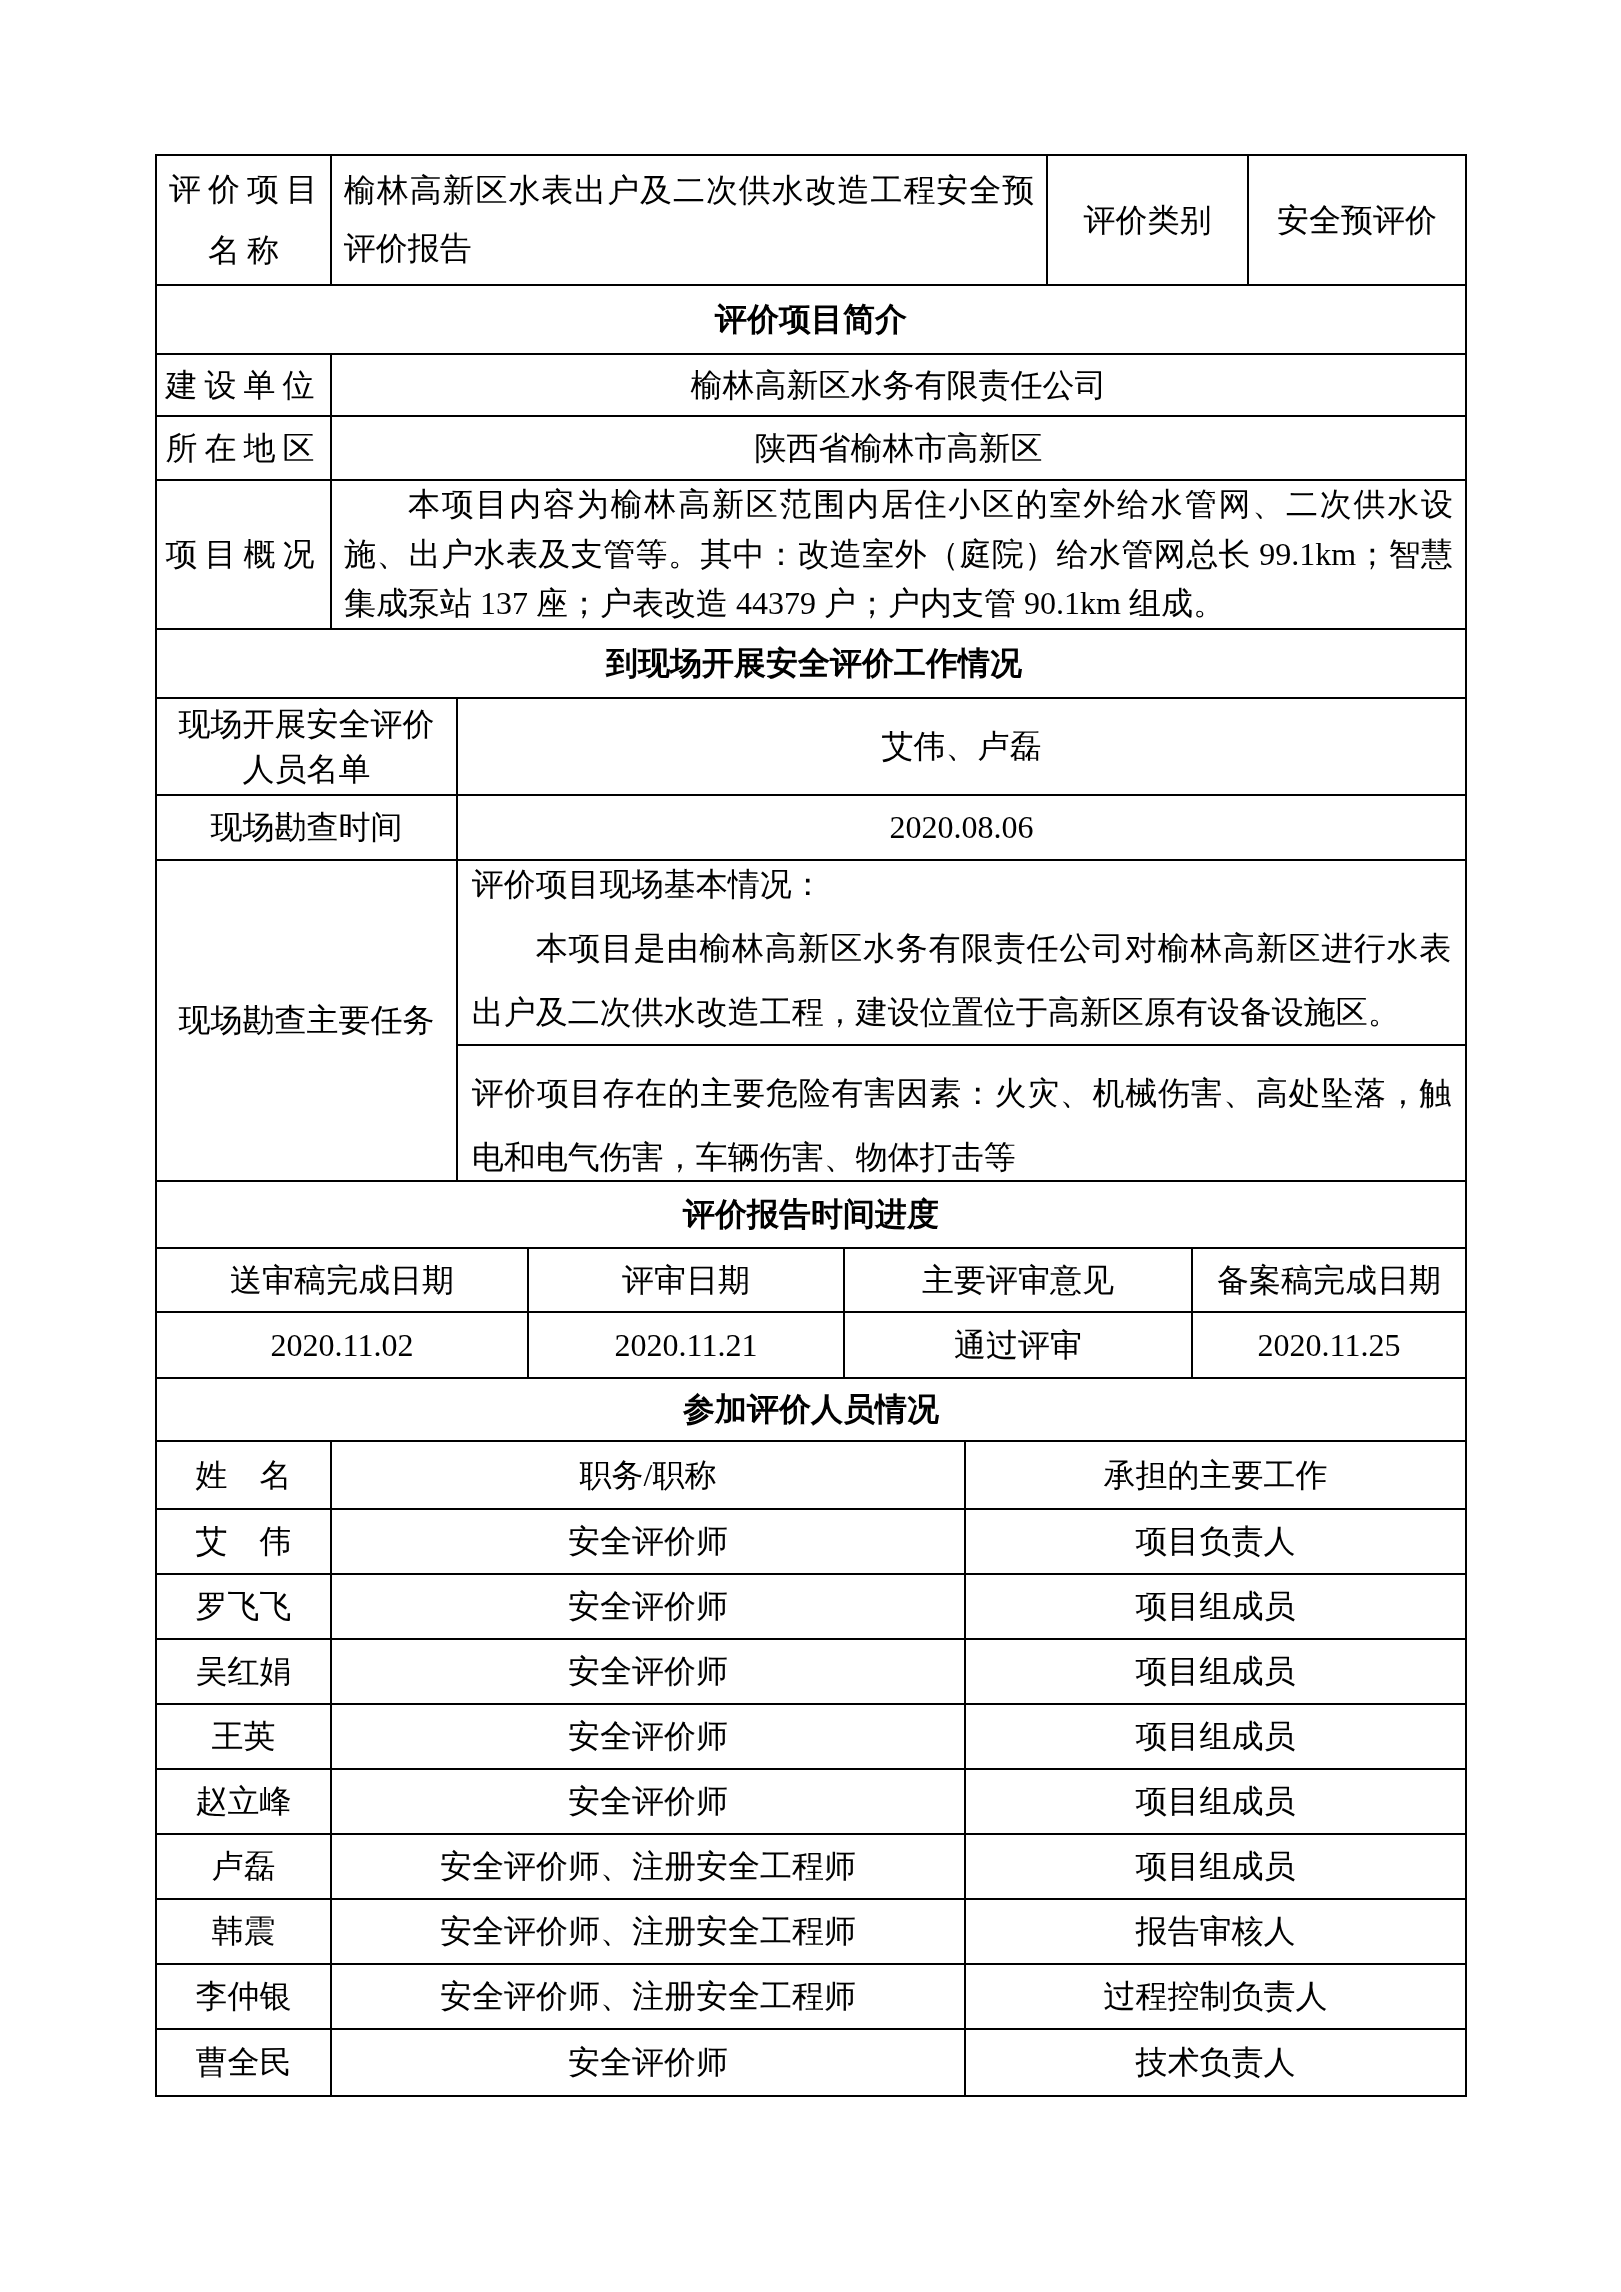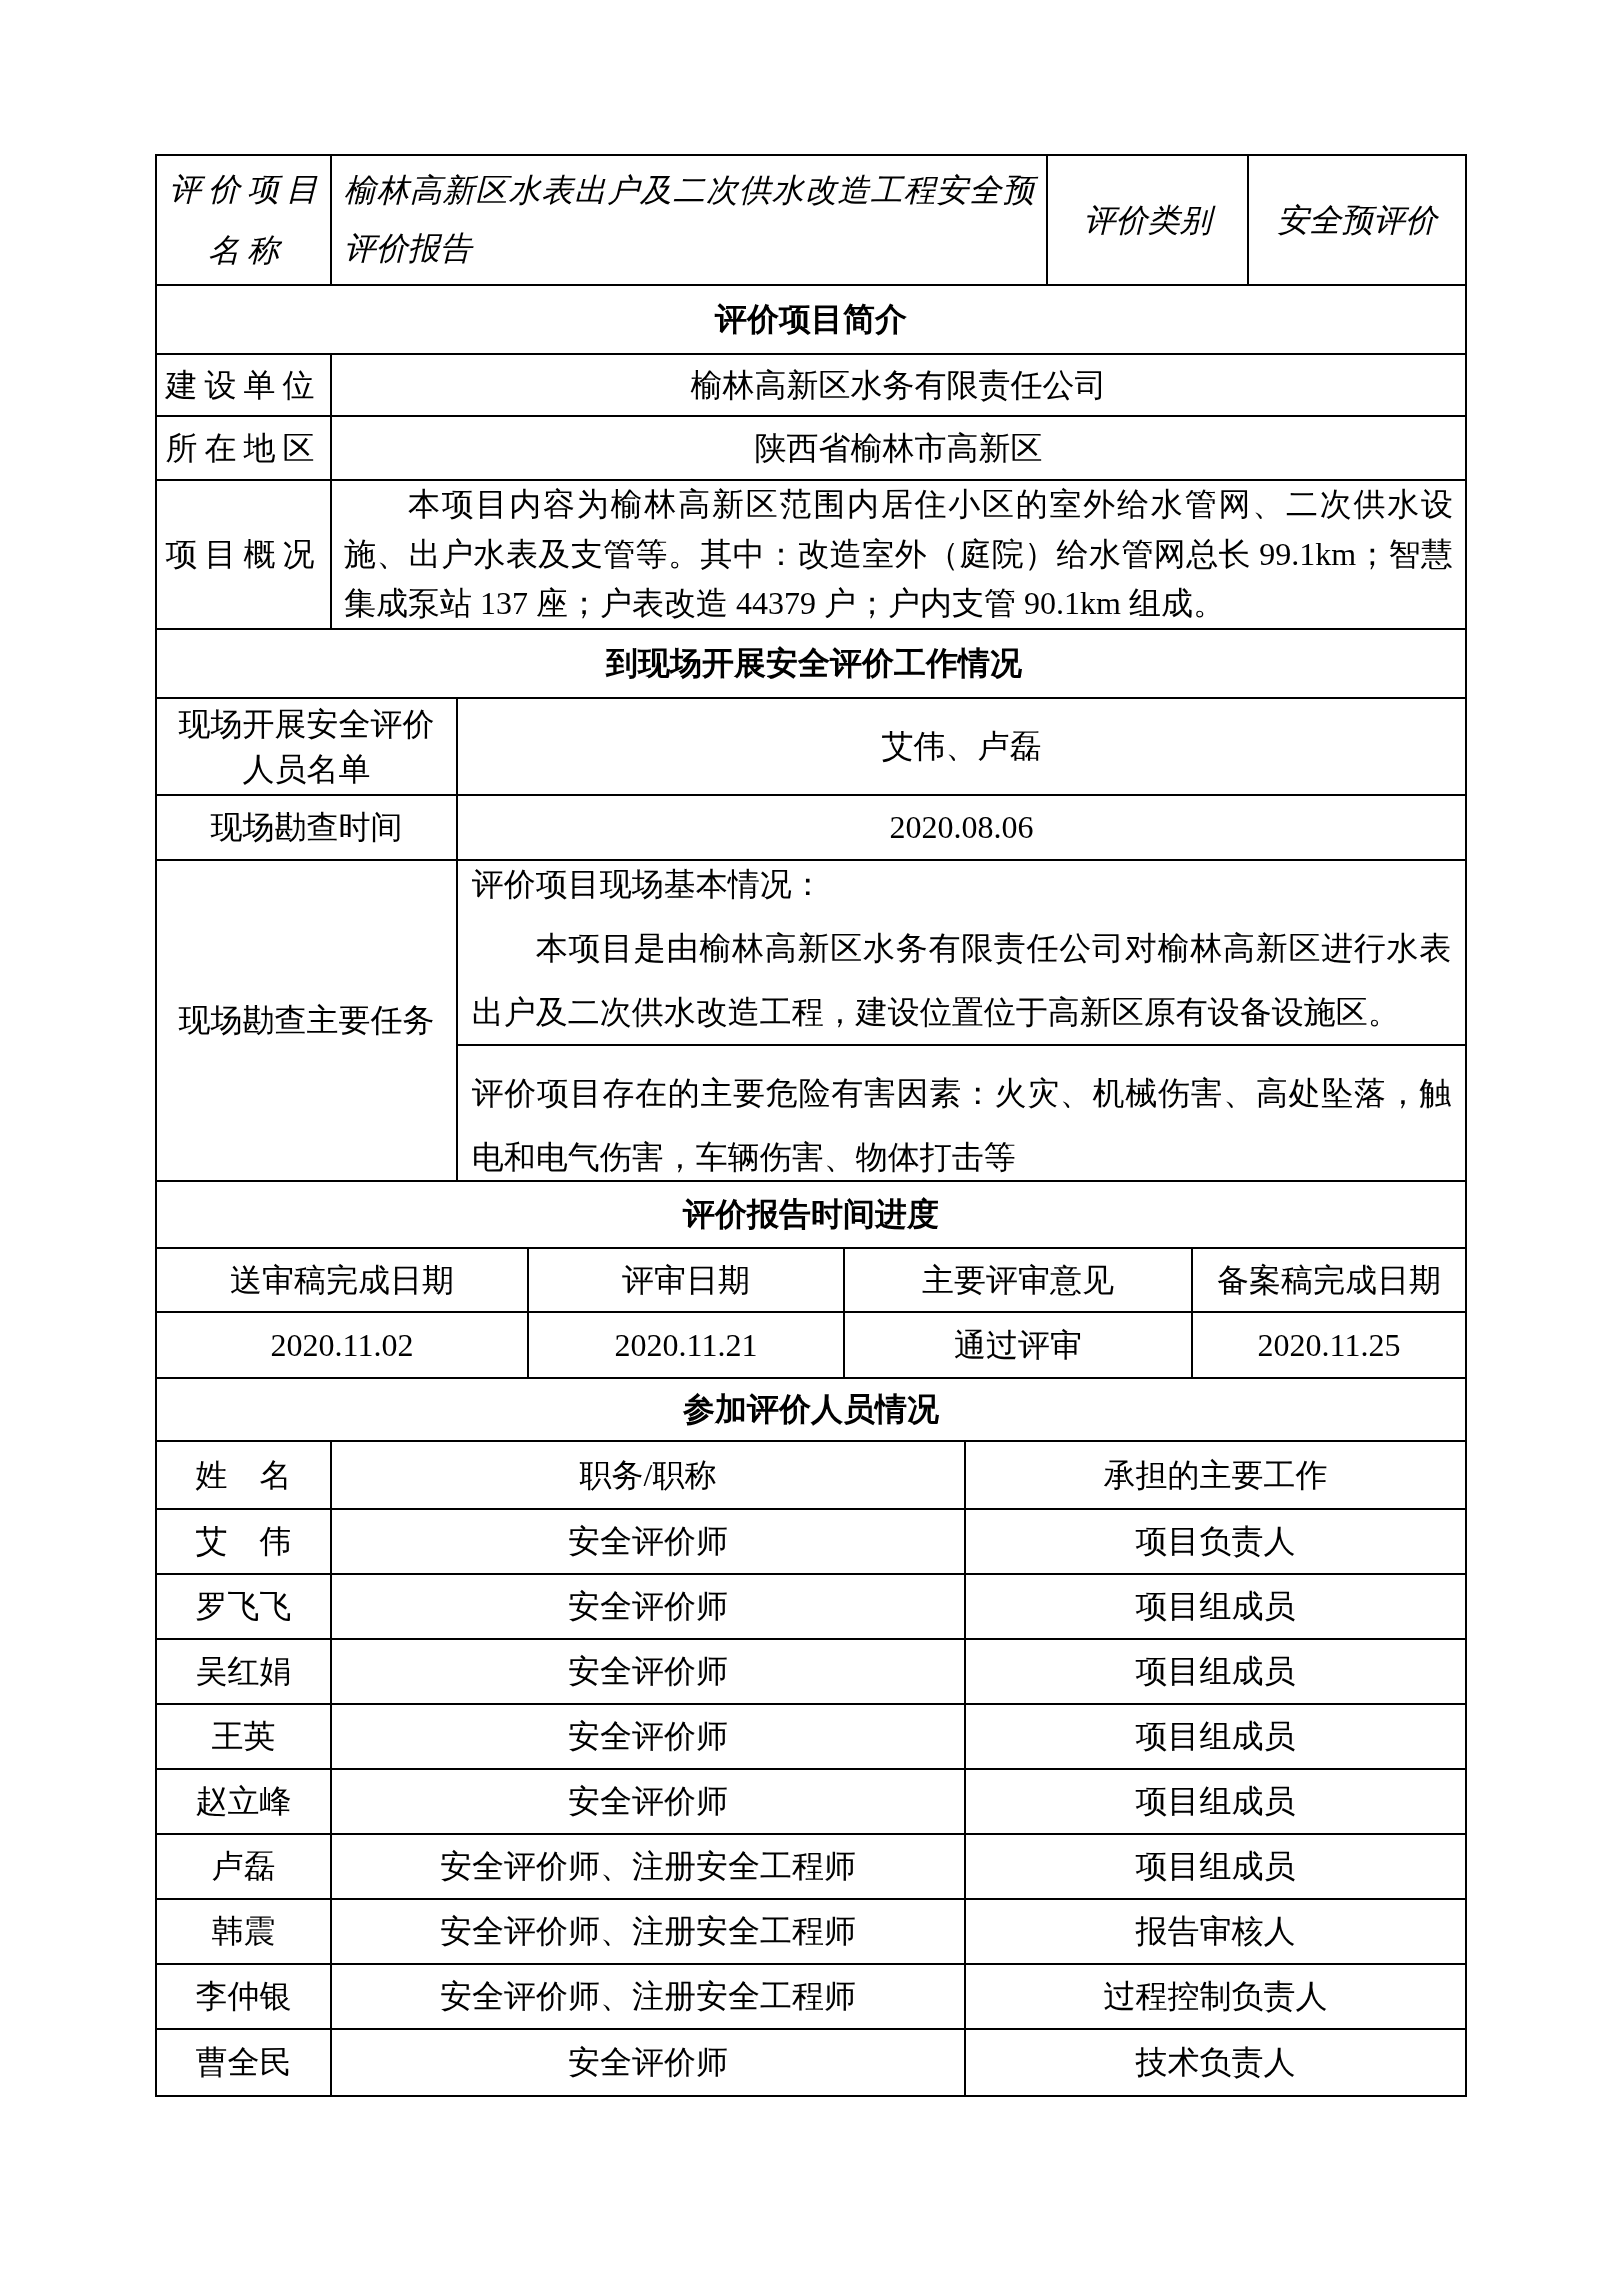--- a/index.html
+++ b/index.html
@@ -49,21 +49,21 @@
   .spread .ln{margin-left:0.22em;}
   .para{
     width:100%;
     box-sizing:border-box;
     padding:0 13.7px;
     text-align:justify;
     text-justify:inter-ideograph;
   }
   .indent{text-indent:2em;}
   
-  .r-proj{height:130px;font-style:italic;}
+  .r-proj{height:130px;}
   .c-proj-label{width:175px;line-height:1.9;}
   .c-proj-title{width:716px;}
   .c-proj-title .para{line-height:1.8;padding:0 11.8px;}
   .c-cat-label{width:201px;}
   .c-cat-value{flex:1;border-radius:17px;}
   
   .r-h1{height:69px;}
   .r-h2{height:69px;padding-left:6px;}
   .r-h3{height:67px;}
   .r-h4{height:63px;}

